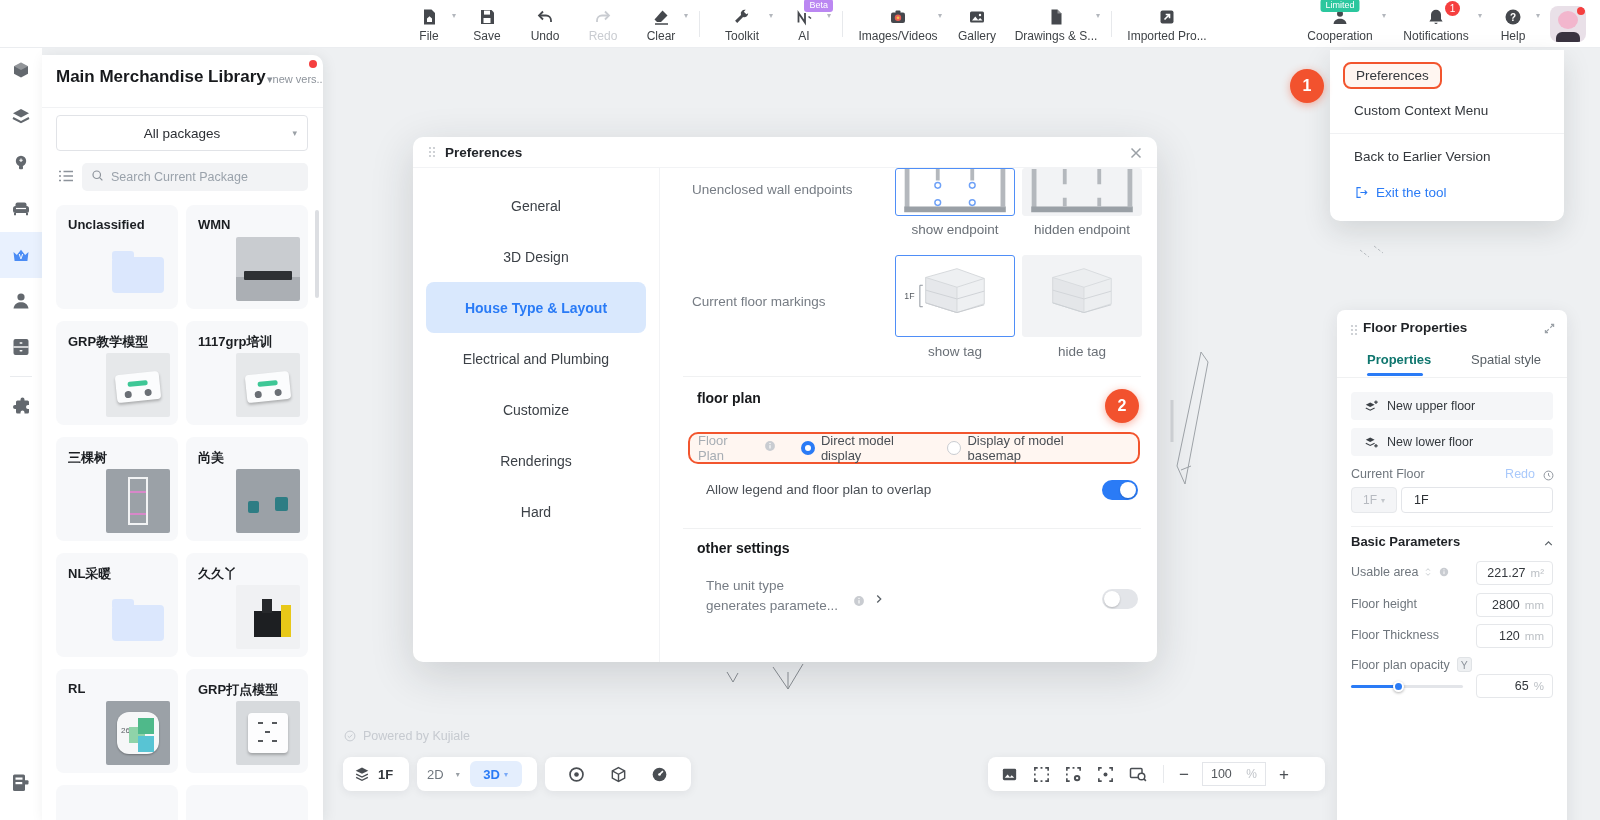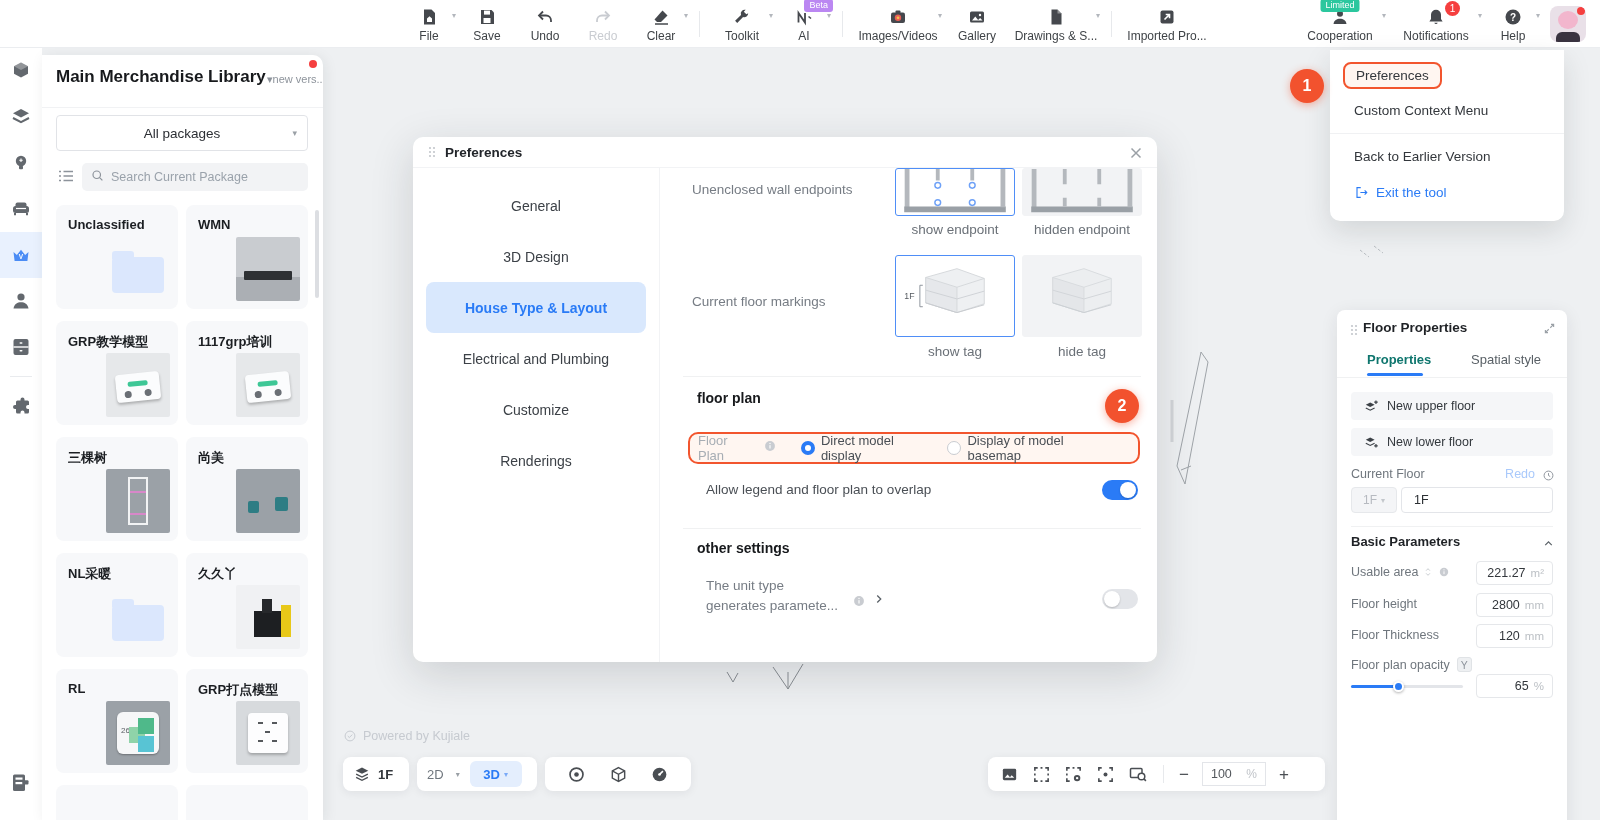--- a/index.html
+++ b/index.html
@@ -65,21 +65,21 @@
   .dev { width:44px; height:28px; background:#fbfcfd; border-radius:4px; margin:20px auto 0; position:relative; transform:rotate(-6deg); box-shadow:0 2px 3px rgba(0,0,0,.25); }
   .dev::before { content:""; position:absolute; left:12px; top:8px; width:20px; height:5px; background:#3ec796; border-radius:2px; }
   .dev::after { content:""; position:absolute; left:8px; bottom:4px; width:7px; height:7px; border-radius:50%; background:#6a6f75; box-shadow:20px 0 0 #6a6f75; }
   .shelf { width:20px; height:48px; border:2px solid #f2f3f4; margin:8px auto 0; position:relative; }
   .shelf::before { content:""; position:absolute; left:0; right:0; top:12px; height:2px; background:#d887c9; box-shadow:0 22px 0 #d887c9; }
   .chairA { position:absolute; left:12px; bottom:20px; width:11px; height:12px; background:#2e7d84; border-radius:2px; }
   .chairB { position:absolute; right:12px; bottom:22px; width:13px; height:14px; background:#2e7d84; border-radius:2px; }
   .blk { width:28px; height:26px; background:#1d1f22; margin:26px auto 0; position:relative; }
   .blk::before { content:""; position:absolute; right:-9px; top:-6px; width:10px; height:32px; background:#e8c818; }
   .blk::after { content:""; position:absolute; left:8px; top:-12px; width:10px; height:14px; background:#26282b; }
-  .rlpan { width:42px; height:42px; background:#f6f7f8; margin:11px auto 0; position:relative; border-radius:6px; box-shadow:0 1px 2px rgba(0,0,0,.3); }
+  .rlpan { width:42px; height:42px; background:#f6f7f8; margin:11px auto 0; position:relative; border-radius:12px; box-shadow:0 1px 2px rgba(0,0,0,.3); }
   .rlpan .num { position:absolute; left:4px; top:14px; font-size:8px; color:#5a5f64; }
   .rlpan .sq { position:absolute; right:5px; top:6px; width:16px; height:16px; background:#4fb98a; box-shadow:0 18px 0 #58c4d4, -9px 9px 0 #8fd3a9; }
   .sock { width:40px; height:40px; background:#fdfdfe; border-radius:4px; margin:12px auto 0; position:relative; box-shadow:0 2px 3px rgba(0,0,0,.25); }
   .sock::before { content:""; position:absolute; left:10px; top:9px; width:5px; height:2px; background:#55585c; box-shadow:14px 0 0 #55585c, 7px 9px 0 #55585c, 0 18px 0 #55585c, 14px 18px 0 #55585c; }
 
   
   .modal { position:absolute; left:413px; top:137px; width:744px; height:525px; background:#fff; border-radius:10px; box-shadow:0 12px 44px rgba(31,35,41,.16); z-index:7; overflow:hidden; }
   .m-head { height:31px; border-bottom:1px solid #f2f3f5; display:flex; align-items:center; padding-left:14px; }
   .m-head .ttl { margin-left:8px; font-size:13.5px; font-weight:600; color:#22252a; }
   .m-close { position:absolute; right:12px; top:7px; width:18px; height:18px; color:#9aa0a6; cursor:pointer; }
@@ -655,20 +655,21 @@
         </svg>
     </div>
 
     <nav class="m-nav">
       <div class="m-nav-item">General</div>
       <div class="m-nav-item">3D Design</div>
       <div class="m-nav-item sel">House Type &amp; Layout</div>
       <div class="m-nav-item">Electrical and Plumbing</div>
       <div class="m-nav-item">Customize</div>
       <div class="m-nav-item">Renderings</div>
+      <div class="m-nav-item">Hard</div>
     </nav>
 
     <div class="m-body">
 
       <span class="lbl" style="left:23px; top:14px;">Unenclosed wall endpoints</span>
       <div class="opt-thumb sel" style="left:235px; top:0; height:48px;">
         <svg width="118" height="46" viewBox="0 0 120 48">
           <path d="M10 0v40" stroke="#b4b8bd" stroke-width="5"></path>
           <path d="M7 42h106" stroke="#9aa0a6" stroke-width="6"></path>
           <path d="M110 0v40" stroke="#b4b8bd" stroke-width="5"></path>

